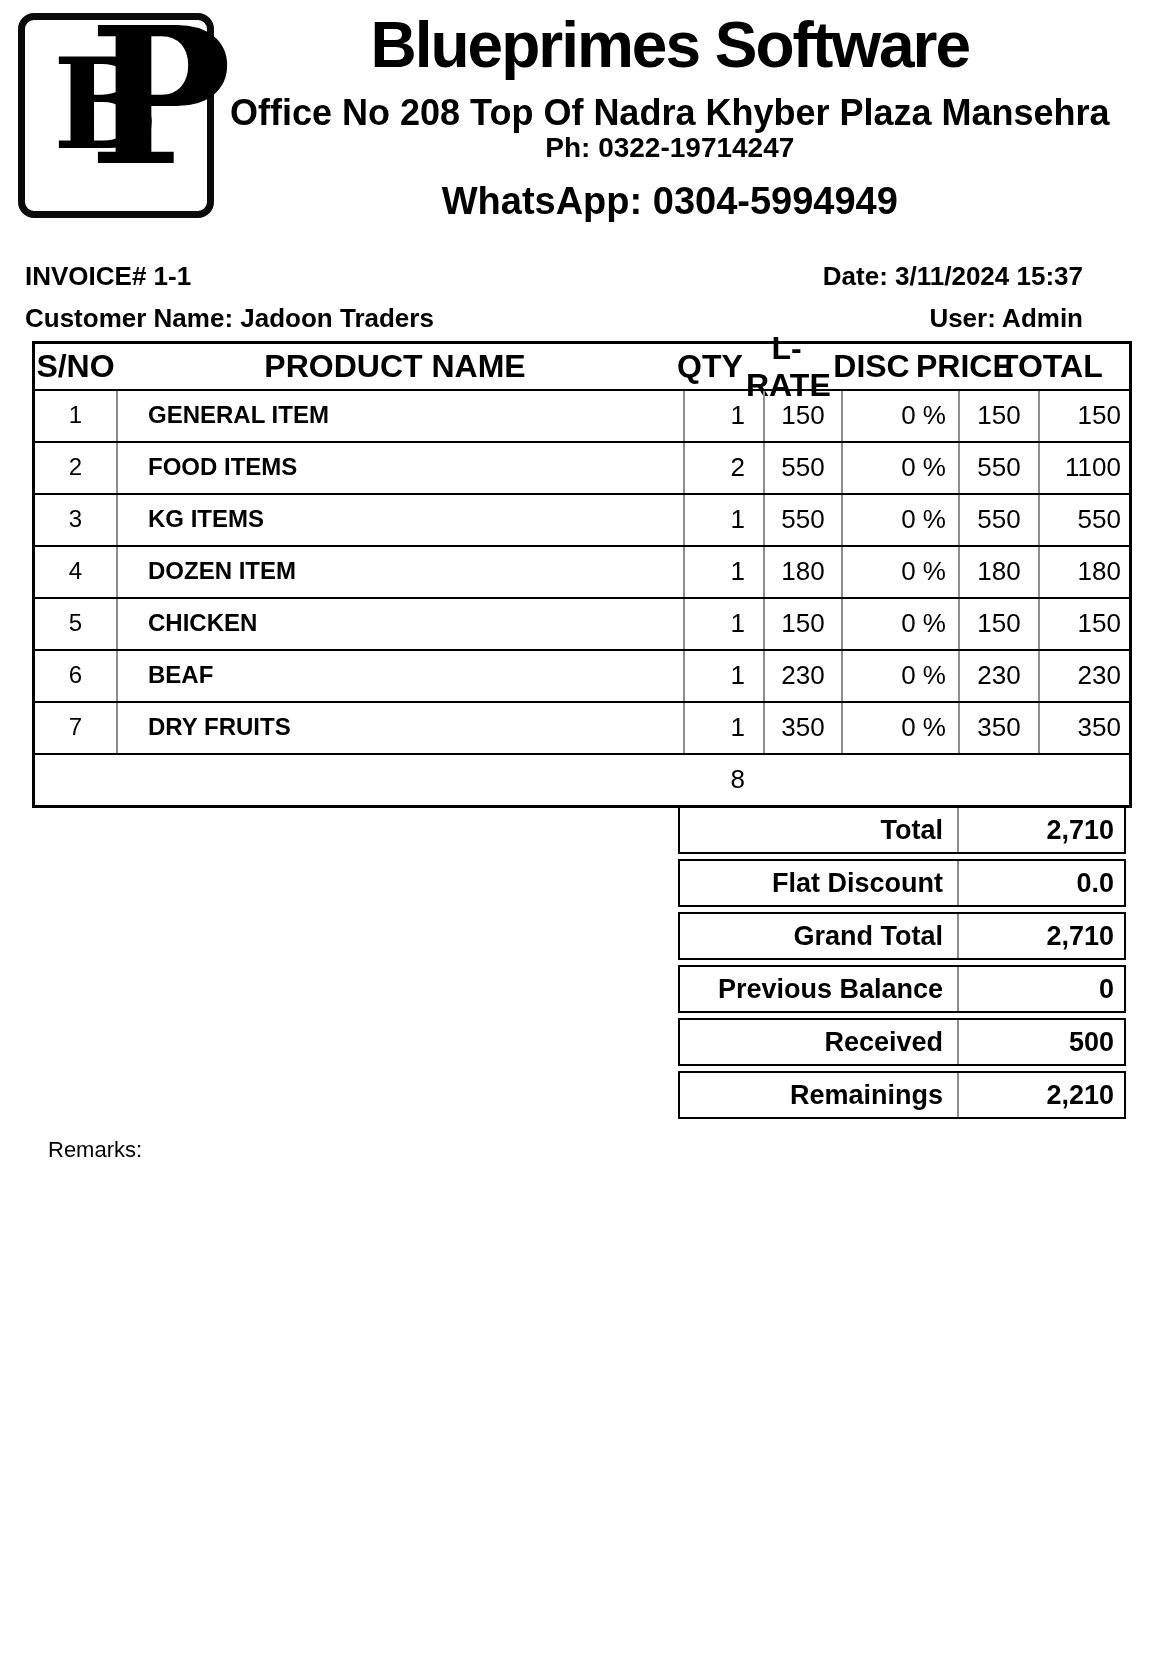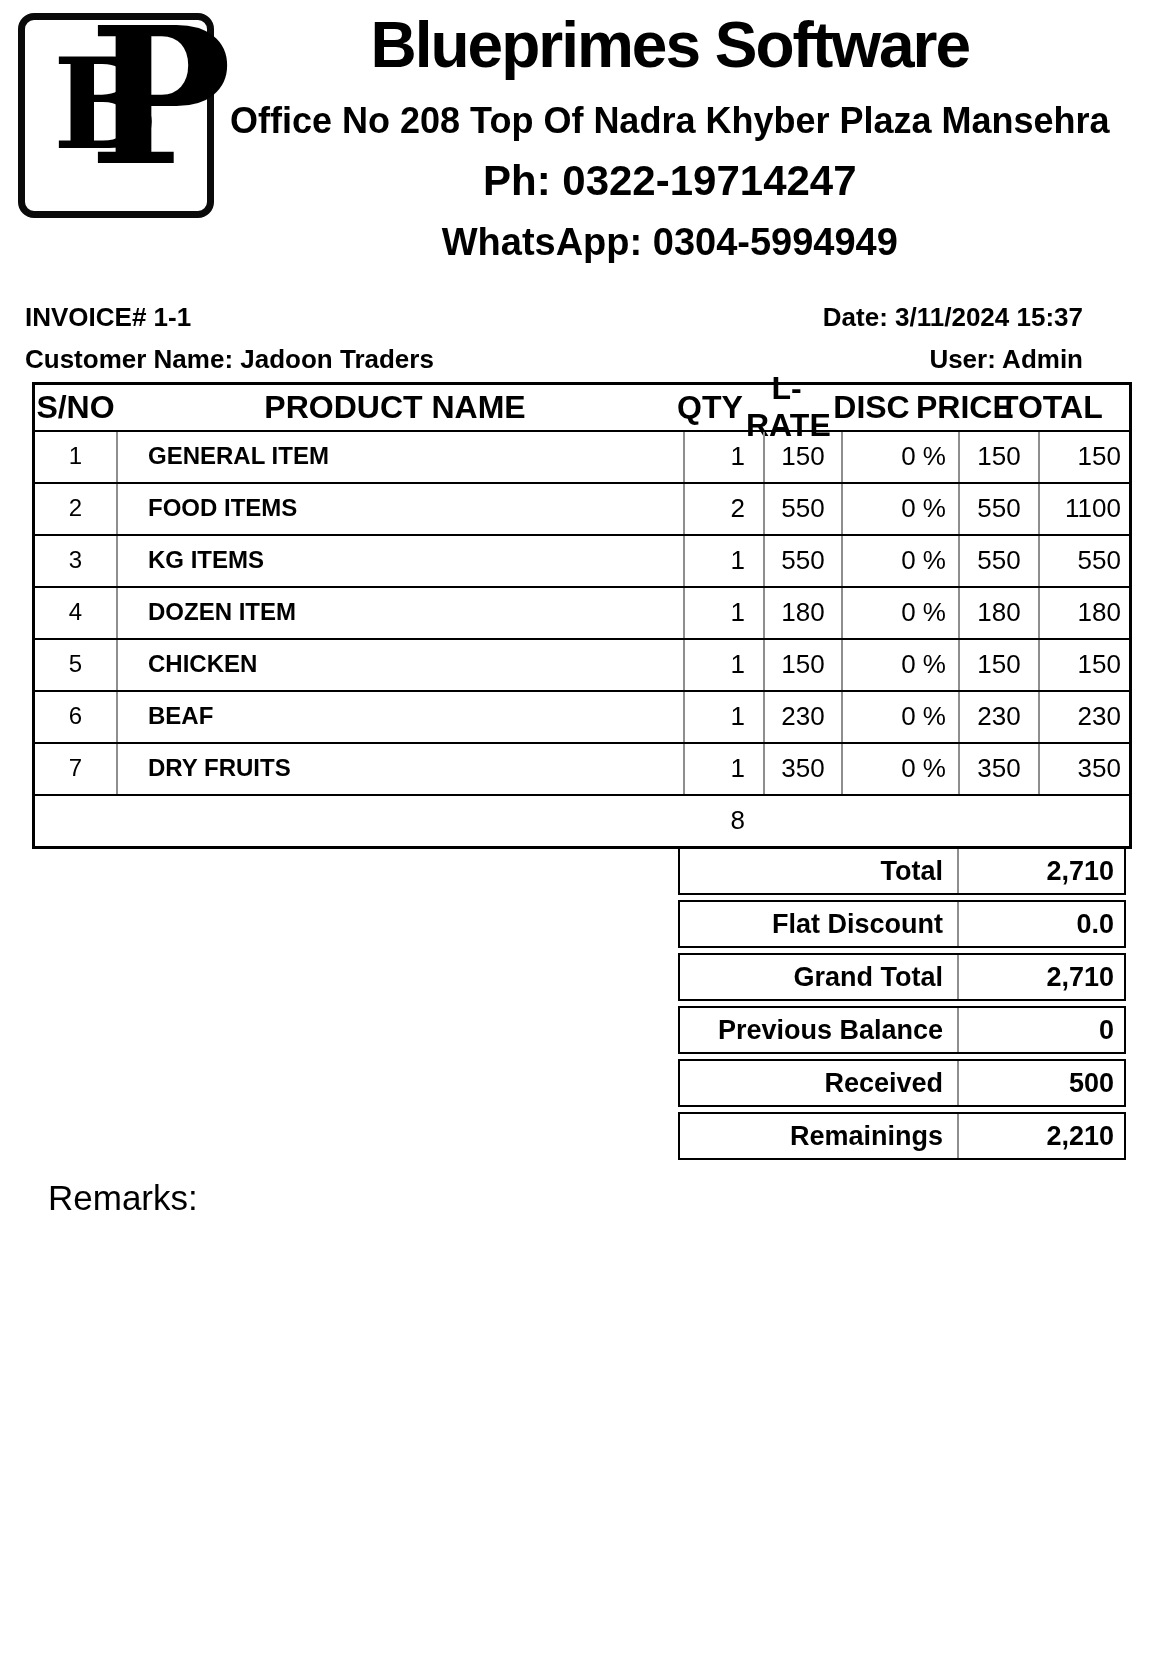--- a/index.html
+++ b/index.html
@@ -23,22 +23,22 @@
     font-family:"DejaVu Serif", serif; font-weight:bold;
     font-size:125px; line-height:1;
   }
   .logo .glyph-p {
     position:absolute; left:64px; top:-18px;
     font-family:"DejaVu Serif", serif; font-weight:bold;
     font-size:190px; line-height:1;
   }
   .head-text { margin-left:16px;text-align:center; }
   .company   { font-size:64px; font-weight:bold; letter-spacing:-2px; line-height:1; white-space:nowrap; }
-  .address   { font-size:36px; font-weight:bold; line-height:1.1; margin-top:24px; white-space:nowrap; }
-  .phone     { font-size:42px; font-weight:bold; line-height:1.1; margin-top:17px; white-space:nowrap; }
+  .address   { font-size:36px; font-weight:bold; line-height:1.1; margin-top:16px; white-space:nowrap; }
+  .phone     { font-size:28px; font-weight:bold; line-height:1.1; white-space:nowrap; }
   .whatsapp  { font-size:38px; font-weight:bold; line-height:1.1; margin-top:18px; white-space:nowrap; }
 
   
   .meta { margin:32px 83px 0 25px; font-weight:bold; font-size:26px; }
   .meta-row { display:flex; justify-content:space-between; height:42px; line-height:42px; }
 
   
   .items { width:1094px; margin:2px 0 0 32px; border:3px solid #000; box-sizing:content-box; }
   .items-header { display:flex; align-items:center; height:45px; font-weight:bold; font-size:32px; }
   .items-header > div { box-sizing:border-box; }
@@ -67,21 +67,21 @@
   
   .summary { width:448px; margin-left:678px; margin-top:-2px; }
   .srow {
     display:flex; height:44px; border:2px solid #000; margin-bottom:5px;
     font-weight:bold; font-size:27px; box-sizing:content-box;
   }
   .s-label { width:277px; box-sizing:border-box; text-align:right; padding-right:14px; line-height:44px; }
   .s-value { flex:1; box-sizing:border-box; text-align:right; padding-right:10px; line-height:44px; border-left:2px solid #8e8e8e; }
 
   
-  .remarks { margin:18px 0 0 48px; font-size:35px; }
+  .remarks { margin:18px 0 0 48px; font-size:22px; }
 </style>
 </head>
 <body>
 
 <div class="page">
 
   <div class="letterhead">
     <div class="logo">
       <span class="glyph-b">B</span>
       <span class="glyph-p">P</span>

